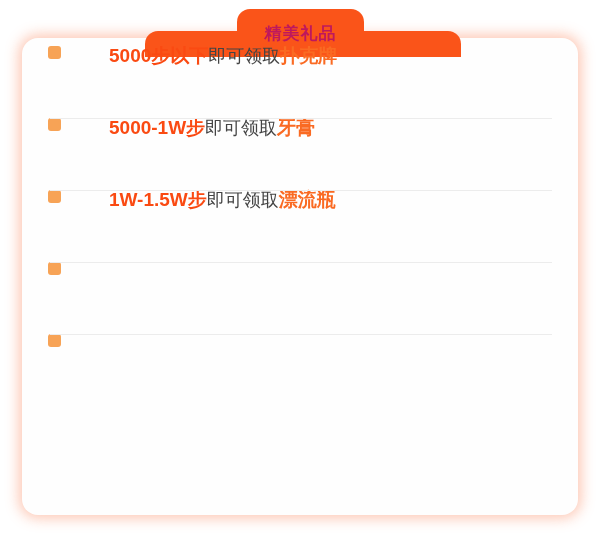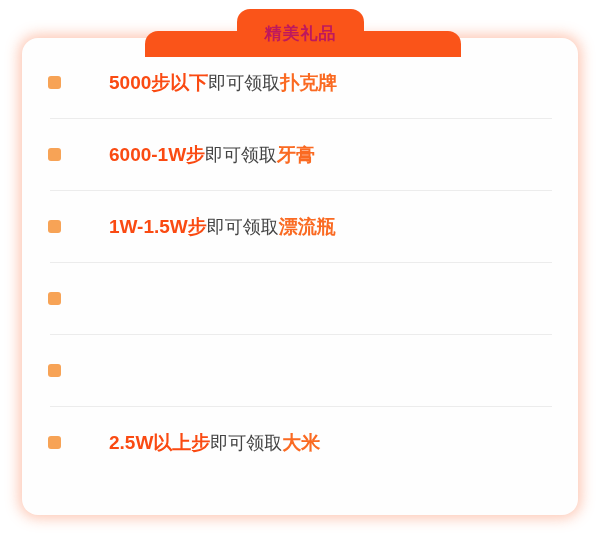--- a/index.html
+++ b/index.html
@@ -81,21 +81,21 @@
     padding: 0;
     margin: 0;
     list-style: none;
     box-sizing: border-box;
     z-index: 6;
   }
   .gift-row {
     position: relative;
     height: 72px;
     display: flex;
-    align-items: center;
+    align-items: flex-start;
     padding-left: 26px;
     box-sizing: border-box;
   }
   .gift-row + .gift-row::before {
     content: "";
     position: absolute;
     left: 28px;
     right: 26px;
     top: 0;
     height: 1px;
@@ -150,40 +150,34 @@
     <li class="gift-row">
       <span class="bullet"></span>
       <span class="gift-text">
         <span class="seg-range">5000步以下</span><span class="seg-mid">即可领取</span><span class="seg-prize">扑克牌</span>
       </span>
     </li>
 
     <li class="gift-row">
       <span class="bullet"></span>
       <span class="gift-text">
-        <span class="seg-range">6000-1W步</span><span class="seg-mid">即可领取</span><span class="seg-prize">牙膏</span>
+        <span class="seg-range">5000-1W步</span><span class="seg-mid">即可领取</span><span class="seg-prize">牙膏</span>
       </span>
     </li>
 
     <li class="gift-row">
       <span class="bullet"></span>
       <span class="gift-text">
         <span class="seg-range">1W-1.5W步</span><span class="seg-mid">即可领取</span><span class="seg-prize">漂流瓶</span>
       </span>
     </li>
 
     <li class="gift-row">
       <span class="bullet"></span>
     </li>
 
     <li class="gift-row">
       <span class="bullet"></span>
     </li>
 
-    <li class="gift-row">
-      <span class="bullet"></span>
-      <span class="gift-text">
-        <span class="seg-range">2.5W以上步</span><span class="seg-mid">即可领取</span><span class="seg-prize">大米</span>
-      </span>
-    </li>
 
   </ul>
 </div>
 
 </body></html>

